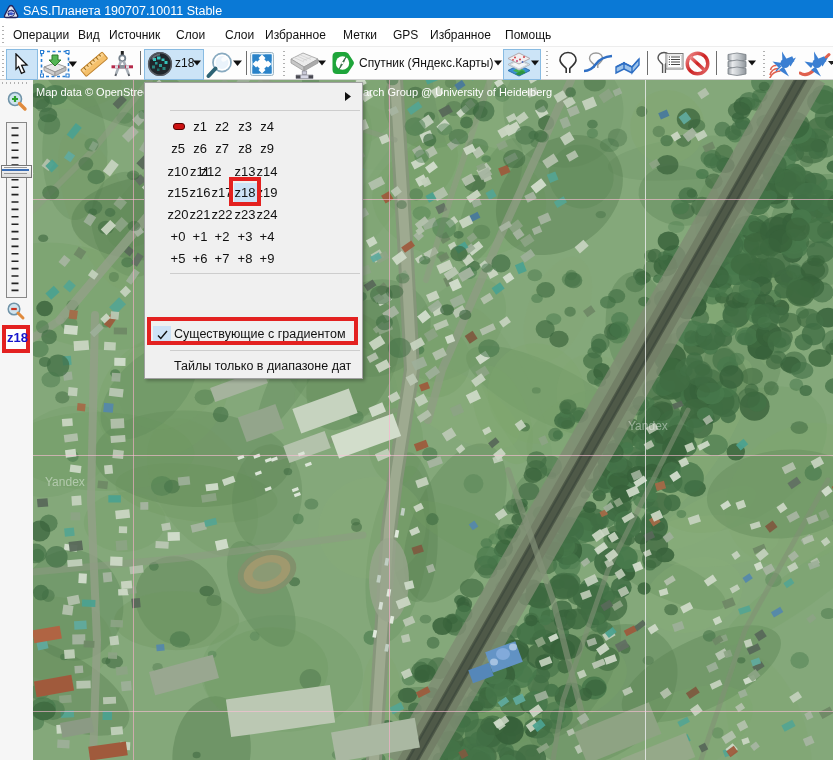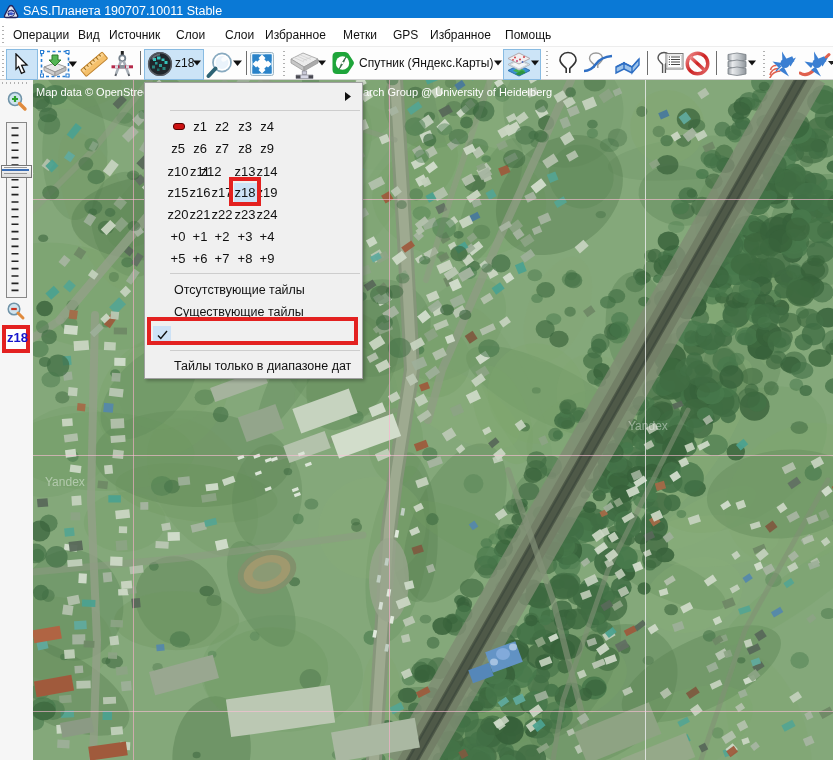--- a/index.html
+++ b/index.html
@@ -1853,23 +1853,22 @@
     <div class="znum" style="top:146px;left:55px">+1</div>
     <div class="znum" style="top:146px;left:77px">+2</div>
     <div class="znum" style="top:146px;left:100px">+3</div>
     <div class="znum" style="top:146px;left:122px">+4</div>
  <div class="znum" style="top:168px;left:33px">+5</div>
     <div class="znum" style="top:168px;left:55px">+6</div>
     <div class="znum" style="top:168px;left:77px">+7</div>
     <div class="znum" style="top:168px;left:100px">+8</div>
     <div class="znum" style="top:168px;left:122px">+9</div>
  <div class="msep" style="top:190px"></div>
- <div class="mi" style="top:200px;left:29px">Отсутствующие тайлы</div>
- <div class="mi" style="top:222px;left:29px">Существующие тайлы</div>
  <div style="position:absolute;left:8px;top:243px;width:18px;height:17px;background:#cde2f6"></div>
  <svg style="position:absolute;left:12px;top:247px" width="11" height="10" viewBox="0 0 11 10">
       <path d="M1 5.5 L3.8 8.5 L10 1" fill="none" stroke="#111" stroke-width="1.4"></path>
     </svg>
+ <div class="mi" style="top:244px;left:29px">Существующие с градиентом</div>
  <div class="msep" style="top:267px"></div>
  <div class="mi" style="top:276px;left:29px">Тайлы только в диапазоне дат</div>
 </div>
 <div class="redbox" style="left:229px;top:177px;width:24px;height:21px"></div>
 <div class="redbox" style="left:147px;top:317px;width:203px;height:20px"></div>
 
 </body></html>

